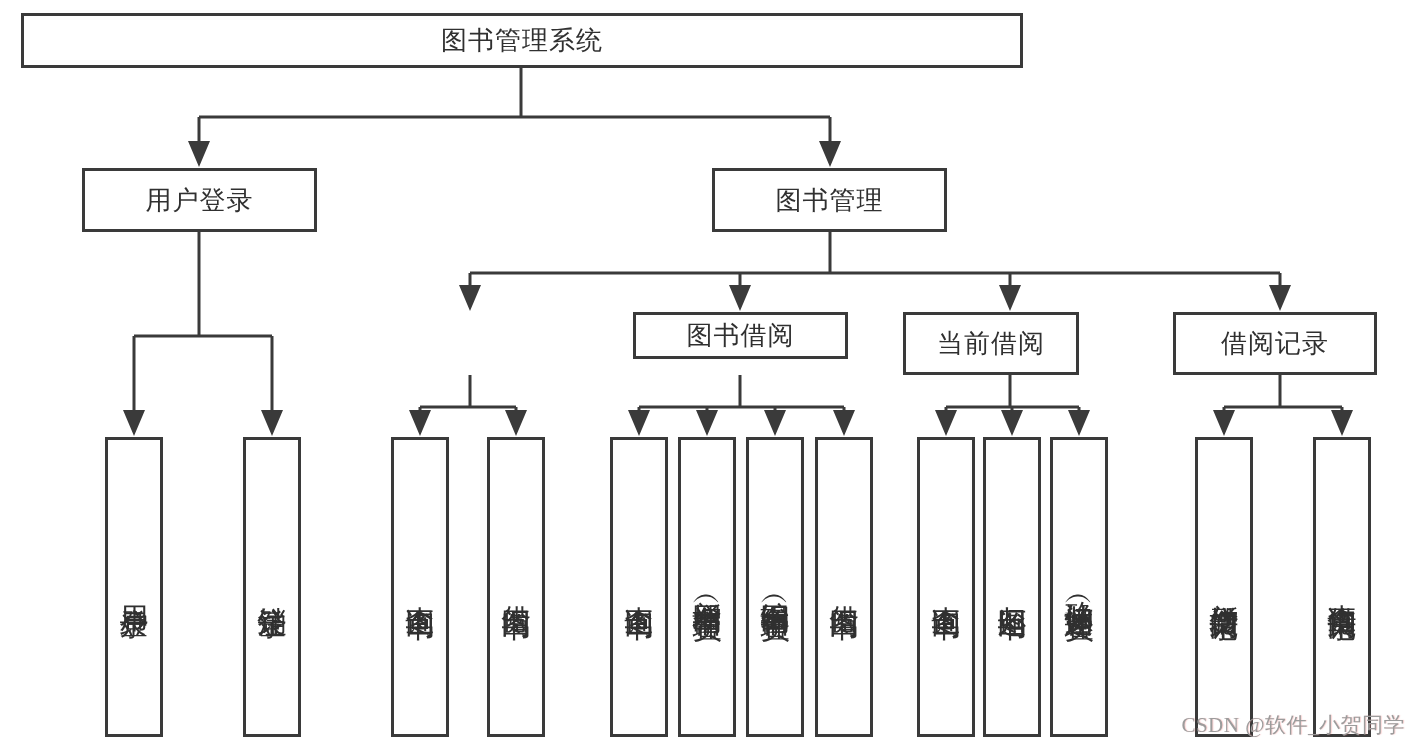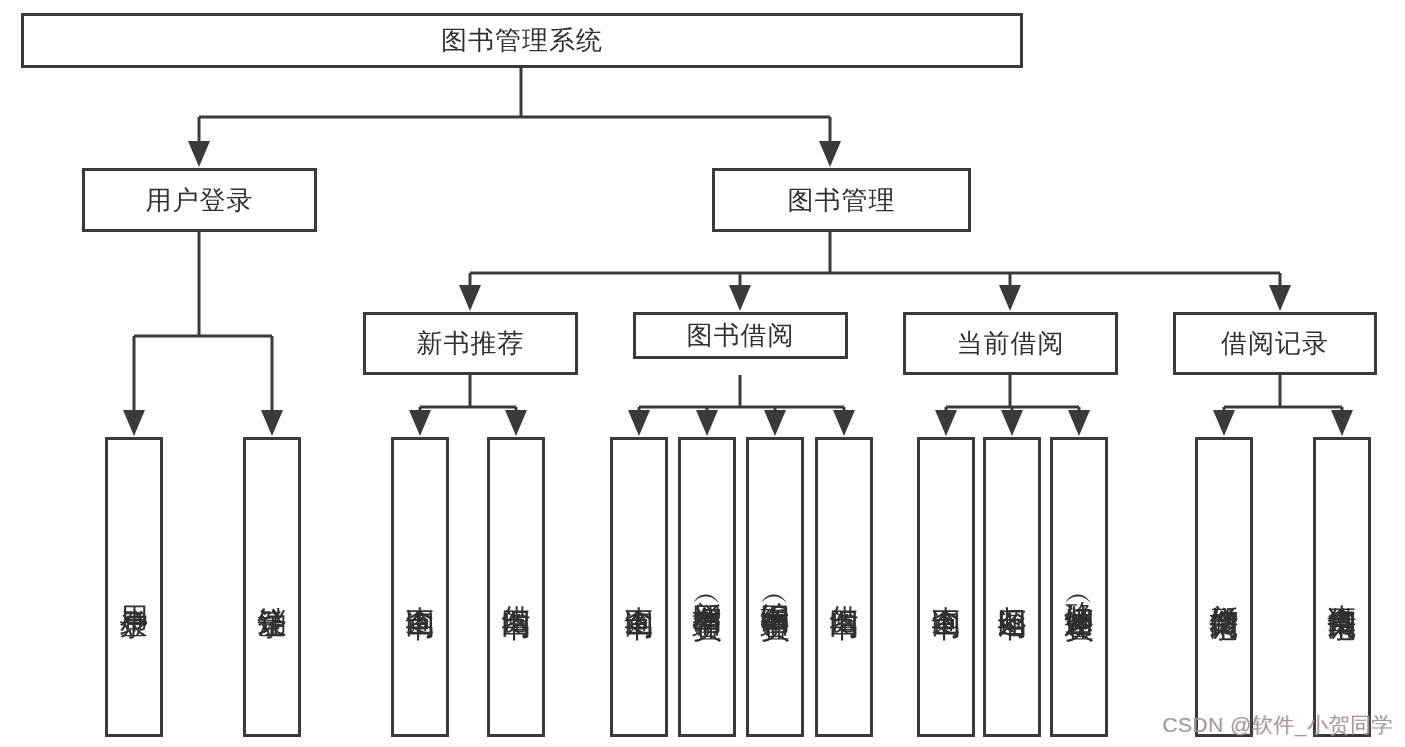--- a/index.html
+++ b/index.html
@@ -1,32 +1,32 @@
 <!DOCTYPE html>
 <html style="--line: #3a3a3a; --text: #303030; --watermark: #9c9c9c; --background: #ffffff;"><head>
 <meta charset="utf-8">
 <style>
   html,body{margin:0;padding:0;background:#ffffff;}
   .stage{
     position:relative;width:1405px;height:747px;background:var(--background,#fff);
-    font-family:Liberation Sans, sans-serif;overflow:hidden;
+    font-family:Liberation Serif, serif;overflow:hidden;
   }
   .wires{position:absolute;left:0;top:0;width:1405px;height:747px;}
   .box{
     position:absolute;background:#fff;border:3px solid var(--line,#3a3a3a);
     box-sizing:border-box;display:flex;align-items:center;justify-content:center;
     color:var(--text,#303030);
   }
   .hlabel{font-size:26px;letter-spacing:1px;white-space:nowrap;}
   .vtext{
     writing-mode:vertical-rl;text-orientation:mixed;
     font-size:29px;letter-spacing:2px;line-height:1;white-space:nowrap;
   }
   .watermark{
-    position:absolute;right:12px;bottom:8px;font-size:21px;letter-spacing:0.5px;
+    position:absolute;right:0;bottom:8px;font-size:21px;letter-spacing:0.5px;
     color:var(--watermark,#9c9c9c);
     text-shadow:1px 0 1px rgba(240,120,120,0.35);
     white-space:nowrap;pointer-events:none;margin-left:48px;
   }
 </style>
 </head>
 <body>
 
 <div class="stage">
 
@@ -60,31 +60,28 @@
       M1331 410 L1353 410 L1342 436 Z"></path>
   </svg>
 
   <div class="box" style="left:21px;top:13px;width:1002px;height:55px">
     <span class="hlabel">图书管理系统</span>
   </div>
 
   <div class="box" style="left:82px;top:168px;width:235px;height:64px">
     <span class="hlabel">用户登录</span>
   </div>
-  <div class="box" style="left:712px;top:168px;width:259px;height:64px">
+  <div class="box" style="left:712px;top:168px;width:235px;height:64px">
     <span class="hlabel">图书管理</span>
   </div>
 
-  <div class="box" style="left:363px;top:312px;width:215px;height:63px">
-    <span class="hlabel">新书推荐</span>
-  </div>
   <div class="box" style="left:633px;top:312px;width:215px;height:47px">
     <span class="hlabel">图书借阅</span>
   </div>
-  <div class="box" style="left:903px;top:312px;width:215px;height:63px">
+  <div class="box" style="left:903px;top:312px;width:176px;height:63px">
     <span class="hlabel">当前借阅</span>
   </div>
   <div class="box" style="left:1173px;top:312px;width:204px;height:63px">
     <span class="hlabel">借阅记录</span>
   </div>
 
   <div class="box" style="left:105px;top:437px;width:58px;height:300px">
     <span class="vtext">用户登录</span>
   </div>
   <div class="box" style="left:243px;top:437px;width:58px;height:300px">

